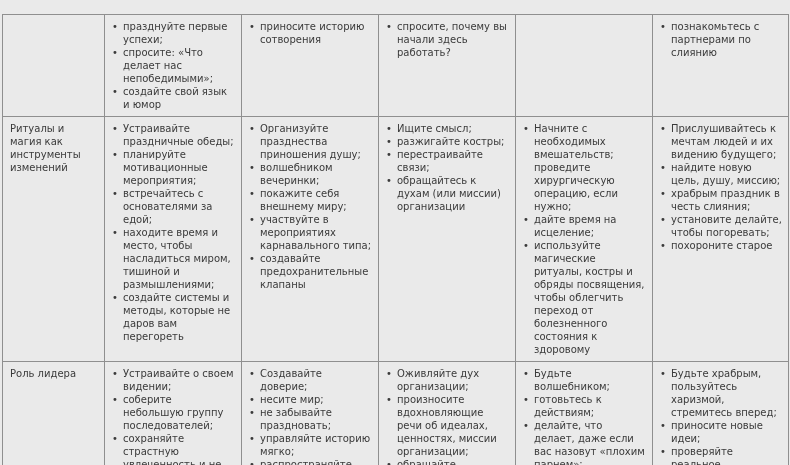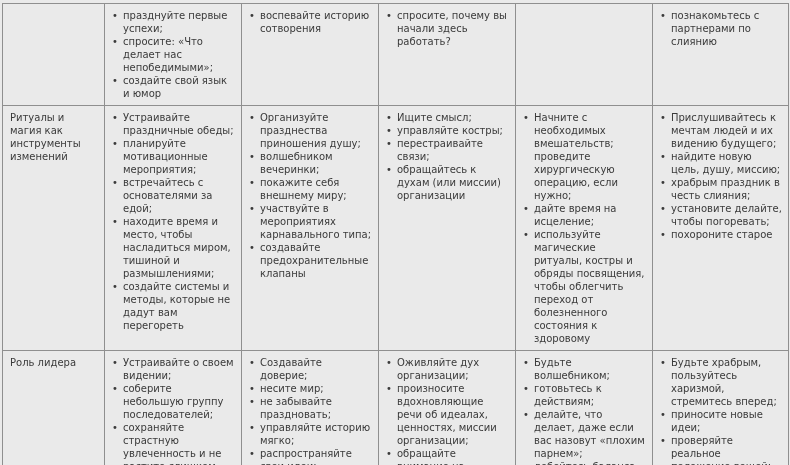--- a/index.html
+++ b/index.html
@@ -3,21 +3,21 @@
 <meta charset="utf-8">
 <style>
   html,body{margin:0;padding:0;}
   body{
     width:790px;height:465px;
     background:#eaeaea;
     font-family:"DejaVu Sans", sans-serif;
     color:#3a3a3a;
     overflow:hidden;
   }
-  .page{width:790px;height:399px;box-sizing:border-box;padding:3px 2px;}
+  .page{width:790px;height:399px;box-sizing:border-box;padding:14px 2px;}
   table{
     border-collapse:collapse;
     table-layout:fixed;
     width:786px;
     background:#eaeaea;
   }
   td{
     border:1px solid #8f8f8f;
     vertical-align:top;
     padding:5px 6px 5px 6px;
@@ -60,21 +60,21 @@
         <td class="rowhead"></td>
         <td>
             <ul class="bullets">
               <li>празднуйте первые успехи;</li>
               <li>спросите: «Что делает нас непобедимыми»;</li>
               <li>создайте свой язык и юмор</li>
             </ul>
           </td>
         <td>
             <ul class="bullets">
-              <li>воспевайте историю сотворения</li>
+              <li>приносите историю сотворения</li>
             </ul>
           </td>
         <td>
             <ul class="bullets">
               <li>спросите, почему вы начали здесь работать?</li>
             </ul>
           </td>
         <td></td>
         <td>
             <ul class="bullets">
@@ -83,36 +83,36 @@
           </td>
       </tr>
       <tr class="r2">
         <td class="rowhead">Ритуалы и магия как инструменты изменений</td>
         <td>
             <ul class="bullets">
               <li>Устраивайте праздничные обеды;</li>
               <li>планируйте мотивационные мероприятия;</li>
               <li>встречайтесь с основателями за едой;</li>
               <li>находите время и место, чтобы насладиться миром, тишиной и размышлениями;</li>
-              <li>создайте системы и методы, которые не дадут вам перегореть</li>
+              <li>создайте системы и методы, которые не даров вам перегореть</li>
             </ul>
           </td>
         <td>
             <ul class="bullets">
               <li>Организуйте празднества приношения душу;</li>
               <li>волшебником вечеринки;</li>
               <li>покажите себя внешнему миру;</li>
               <li>участвуйте в мероприятиях карнавального типа;</li>
               <li>создавайте предохранительные клапаны</li>
             </ul>
           </td>
         <td>
             <ul class="bullets">
               <li>Ищите смысл;</li>
-              <li>управляйте костры;</li>
+              <li>разжигайте костры;</li>
               <li>перестраивайте связи;</li>
               <li>обращайтесь к духам (или миссии) организации</li>
             </ul>
           </td>
         <td>
             <ul class="bullets">
               <li>Начните с необходимых вмешательств; проведите хирургическую операцию, если нужно;</li>
               <li>дайте время на исцеление;</li>
               <li>используйте магические ритуалы, костры и обряды посвящения, чтобы облегчить переход от болезненного состояния к здоровому</li>
             </ul>

